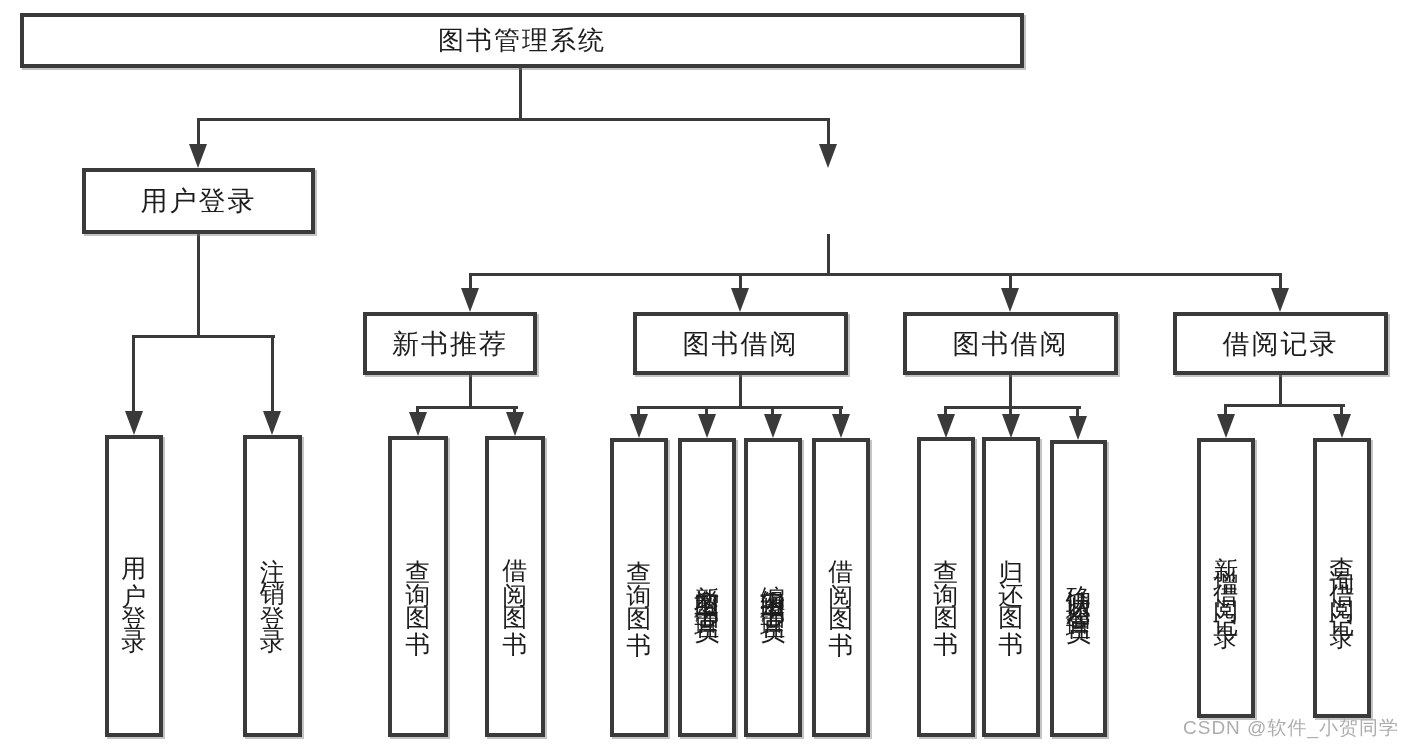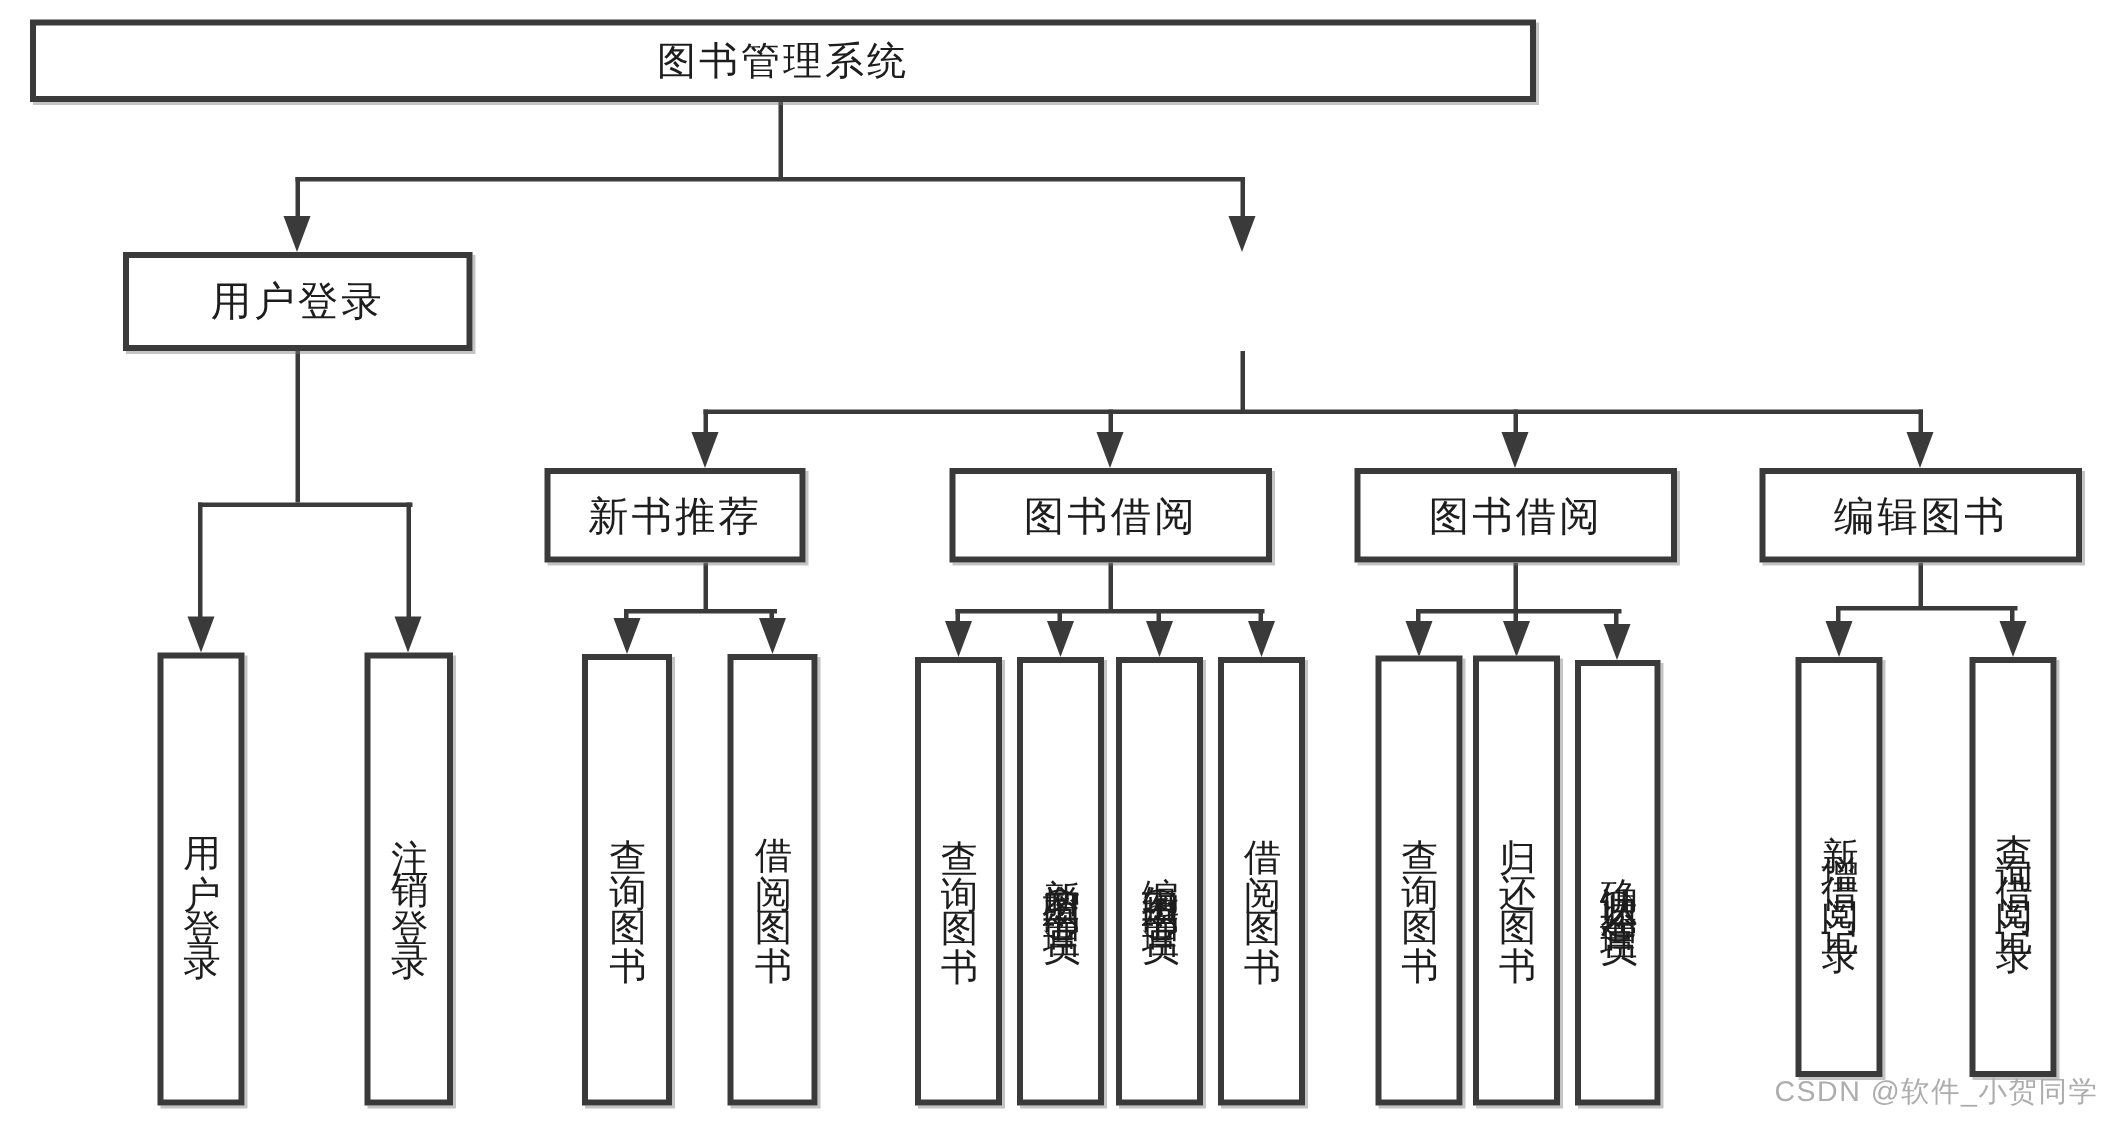--- a/index.html
+++ b/index.html
@@ -128,21 +128,21 @@
   <div class="box" style="left:363px;top:312px;width:174px;height:63px">
     <span class="hlabel">新书推荐</span>
   </div>
   <div class="box" style="left:633px;top:312px;width:215px;height:63px">
     <span class="hlabel">图书借阅</span>
   </div>
   <div class="box" style="left:903px;top:312px;width:215px;height:63px">
     <span class="hlabel">图书借阅</span>
   </div>
   <div class="box" style="left:1173px;top:312px;width:215px;height:63px">
-    <span class="hlabel">编辑图书</span>
+    <span class="hlabel">借阅记录</span>
   </div>
 
   <div class="box" style="left:105px;top:435px;width:58px;height:302px">
     <span class="vlabel sp4">用户登录</span>
   </div>
   <div class="box" style="left:243px;top:435px;width:59px;height:302px">
     <span class="vlabel sp4">注销登录</span>
   </div>
 
   <div class="box" style="left:388px;top:436px;width:60px;height:301px">

